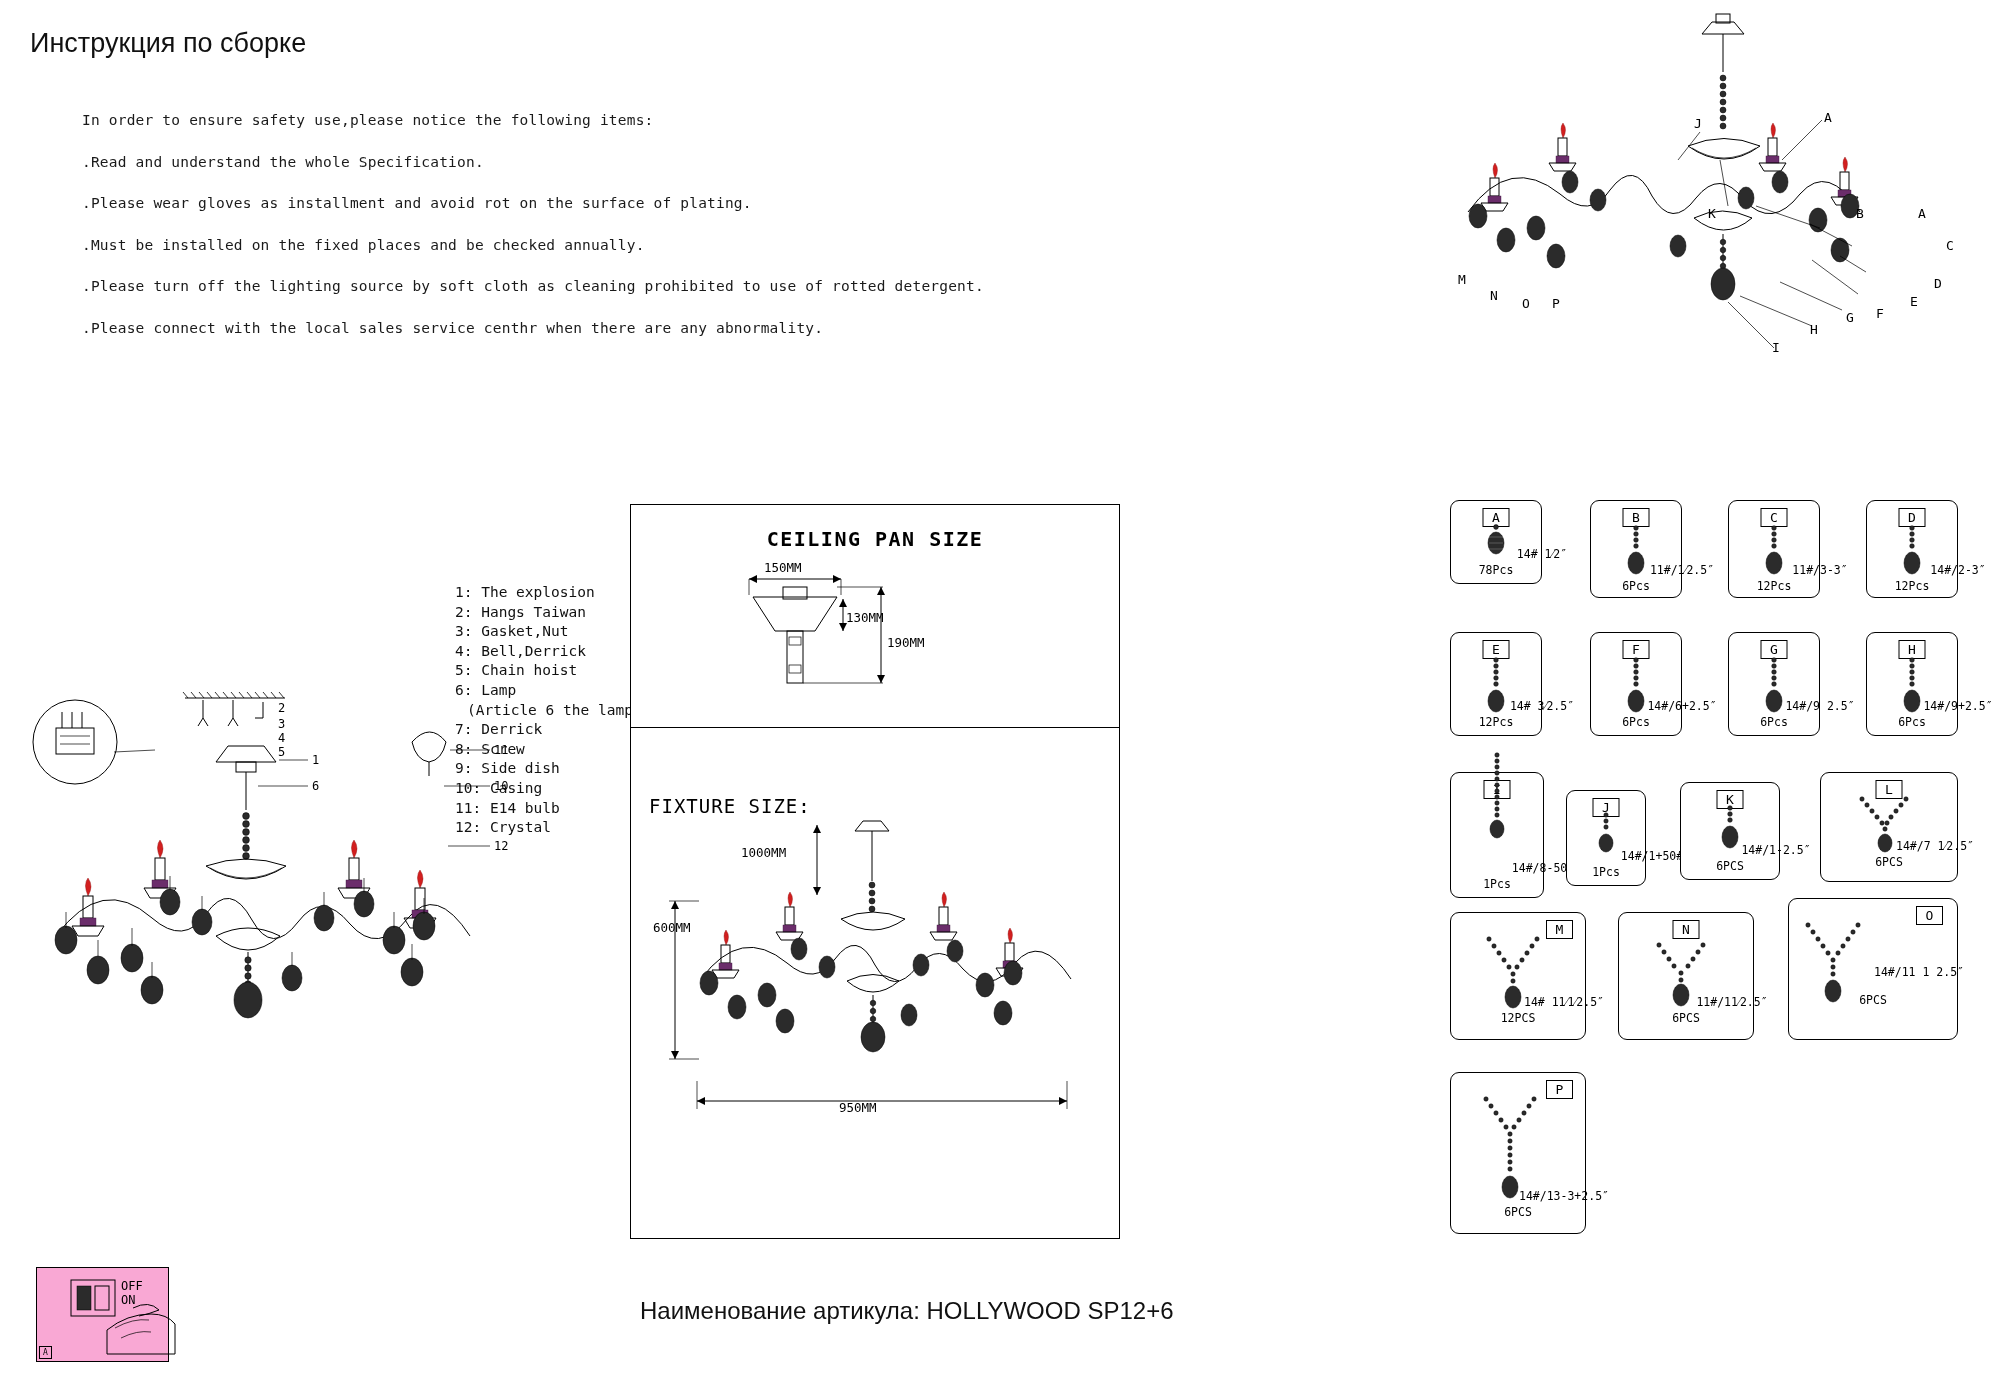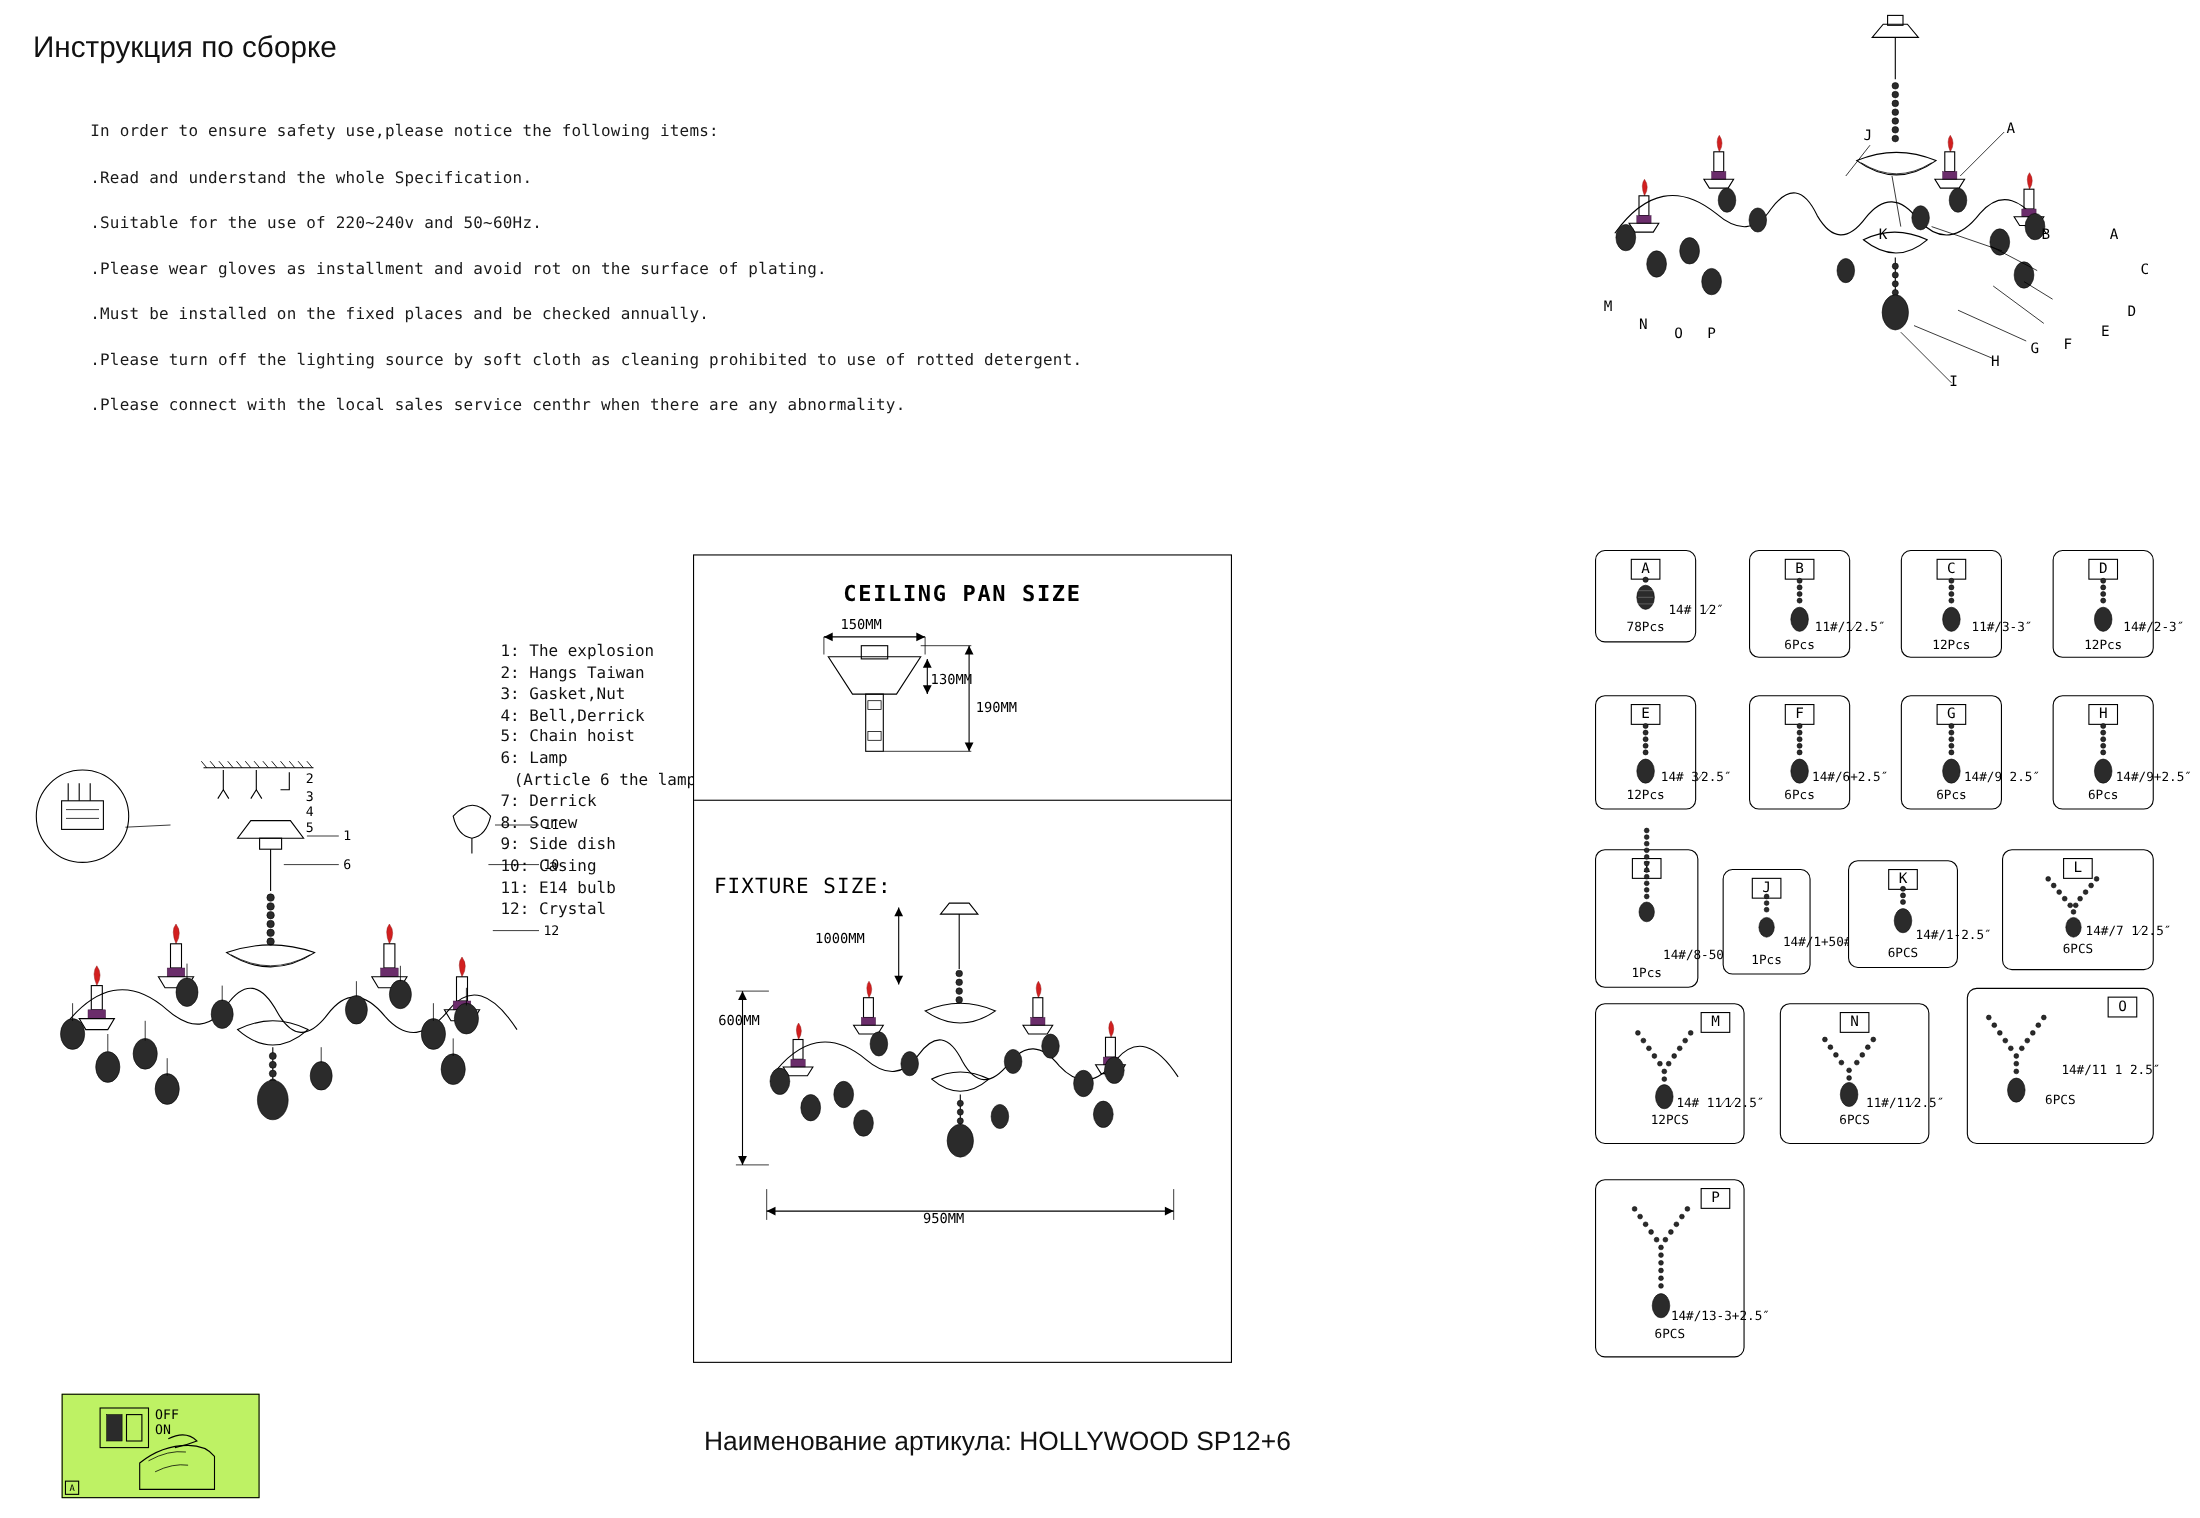--- a/index.html
+++ b/index.html
@@ -86,24 +86,24 @@
   .article-name {
     position: absolute;
     left: 640px; top: 1297px;
     font-size: 24px;
     color: #111;
   }
 
   
   .switch-box {
     position: absolute;
-    left: 56px; top: 1267px;
-    width: 180px; height: 95px;
+    left: 36px; top: 1267px;
+    width: 133px; height: 95px;
     border: 1.4px solid #000;
-    background: #bef264;
+    background: #f9a8d4;
   }
   .switch-box .corner-tag {
     position: absolute; left: 2px; bottom: 2px;
     width: 13px; height: 13px; border: 1px solid #000;
     font-size: 8px; text-align: center; line-height: 12px;
     font-family: "DejaVu Sans Mono", monospace;
   }
 
   
   .right-diagram {
@@ -168,21 +168,20 @@
 </head>
 <body>
 
 <div class="page">
 
   <div class="page-title">Инструкция по сборке</div>
 
   <div class="notes">
     <div class="note">In order to ensure safety use,please notice the following items:</div>
     <div class="note">.Read and understand the whole Specification.</div>
-    <div class="note">.Suitable for the use of 220~240v and 50~60Hz.</div>
     <div class="note">.Please wear gloves as installment and avoid rot on the surface of plating.</div>
     <div class="note">.Must be installed on the fixed places and be checked annually.</div>
     <div class="note">.Please turn off the lighting source by soft cloth as cleaning prohibited to use of rotted detergent.</div>
     <div class="note">.Please connect with the local sales service centhr when there are any abnormality.</div>
   </div>
 
   <div class="legend">
     <div>1: The explosion</div>
     <div>2: Hangs Taiwan</div>
     <div>3: Gasket,Nut</div>

